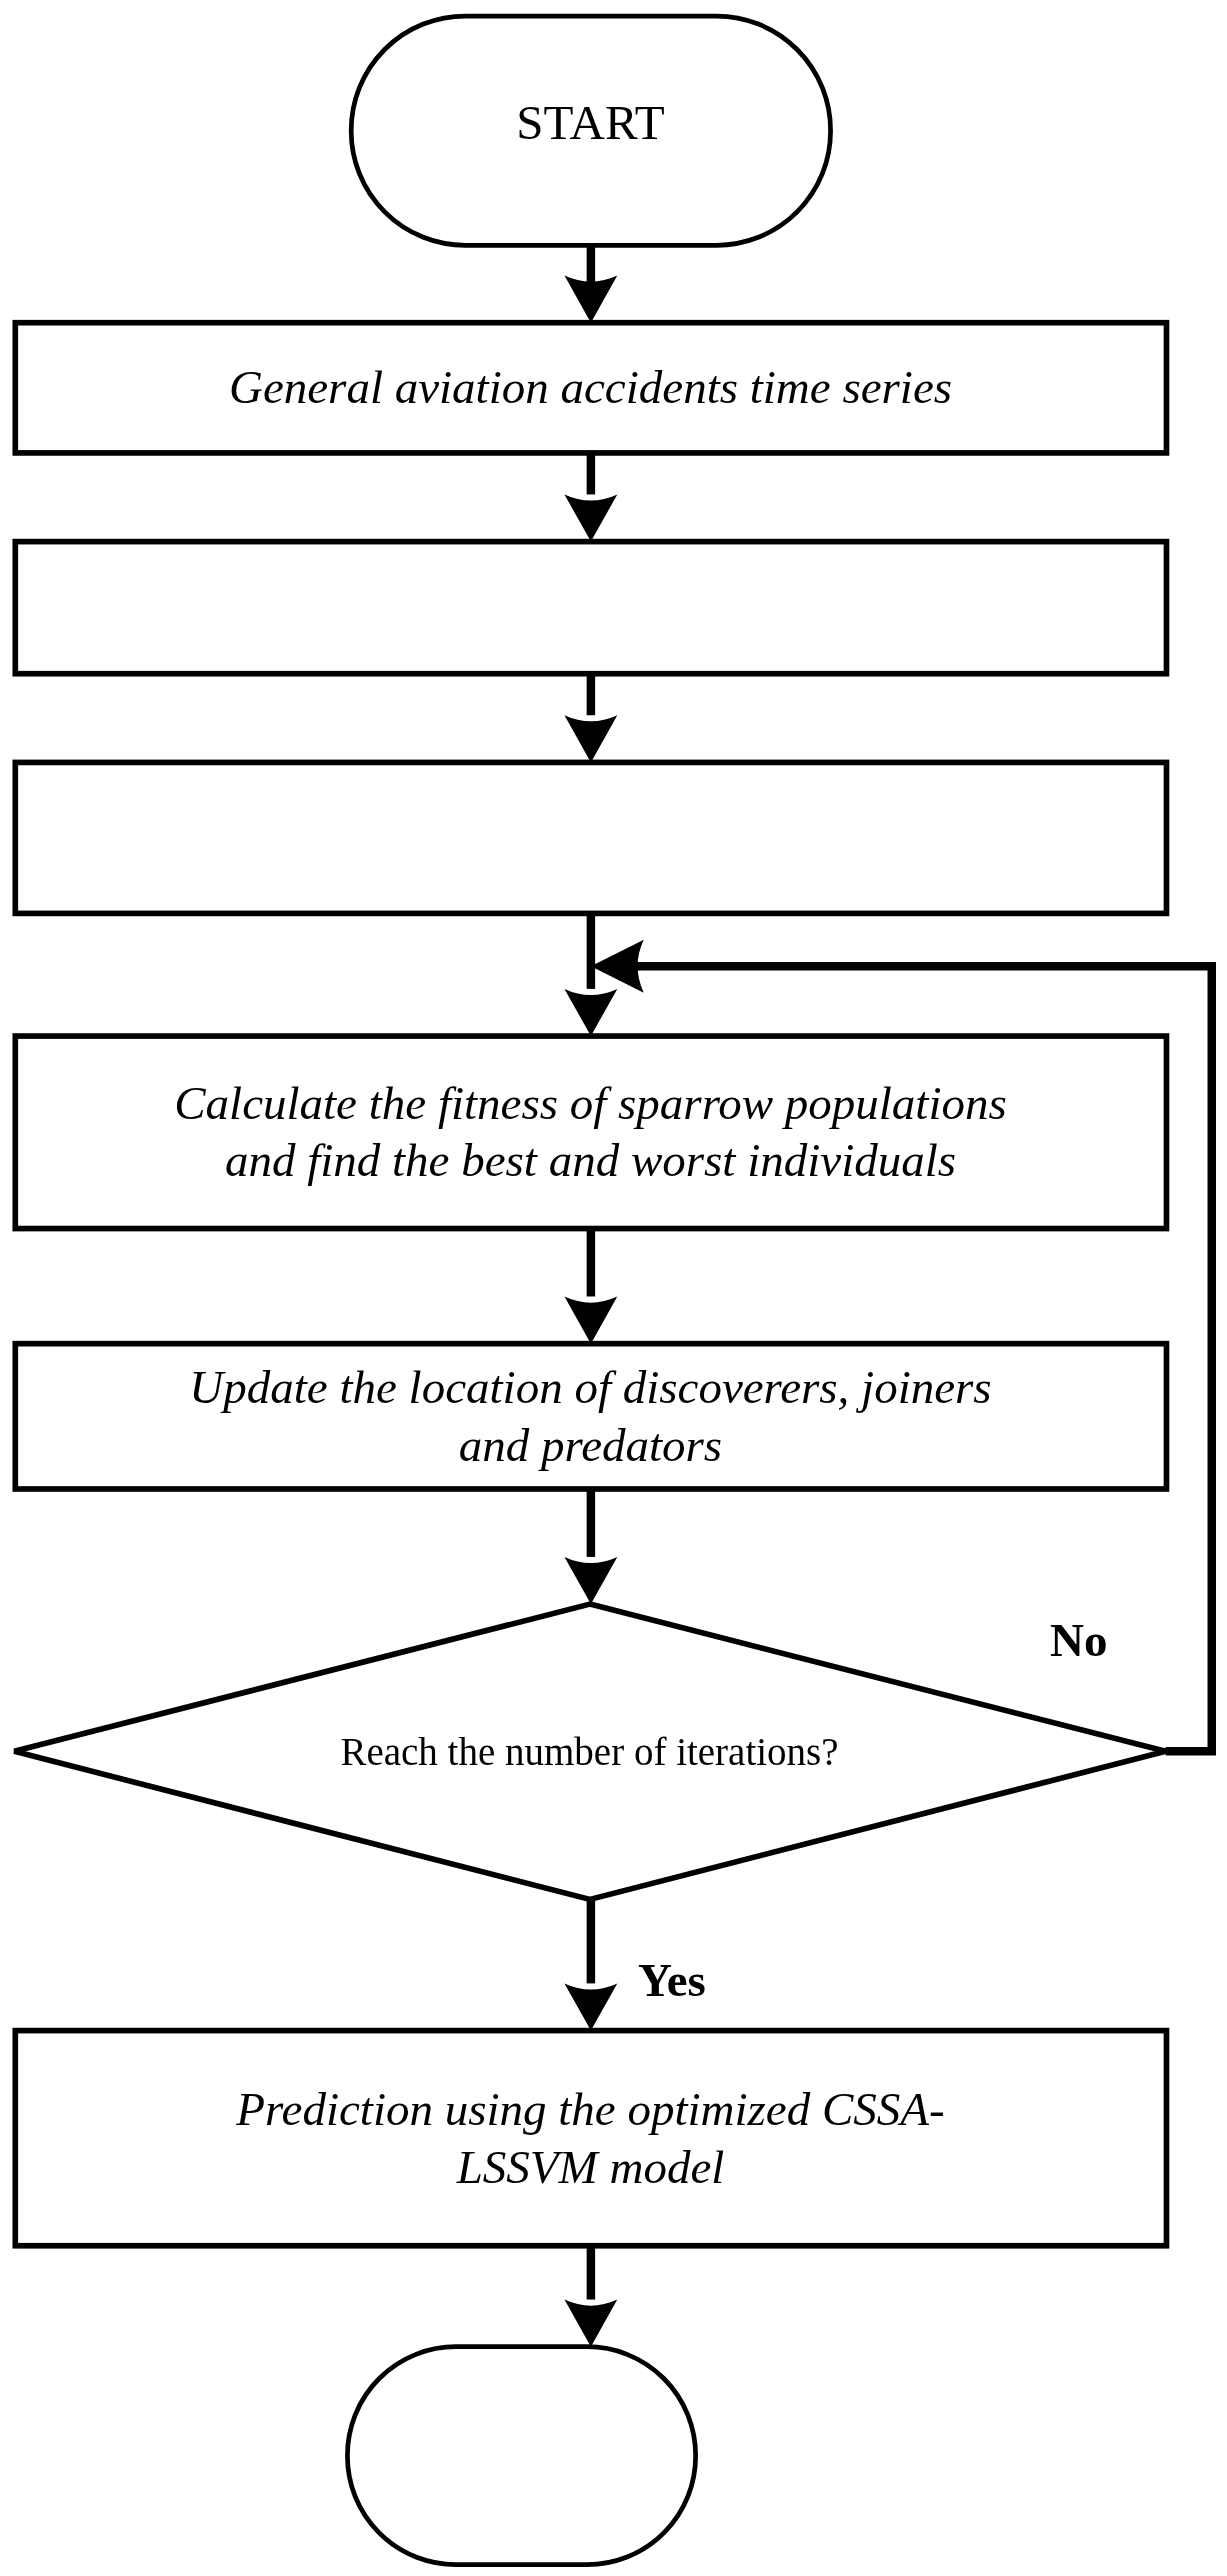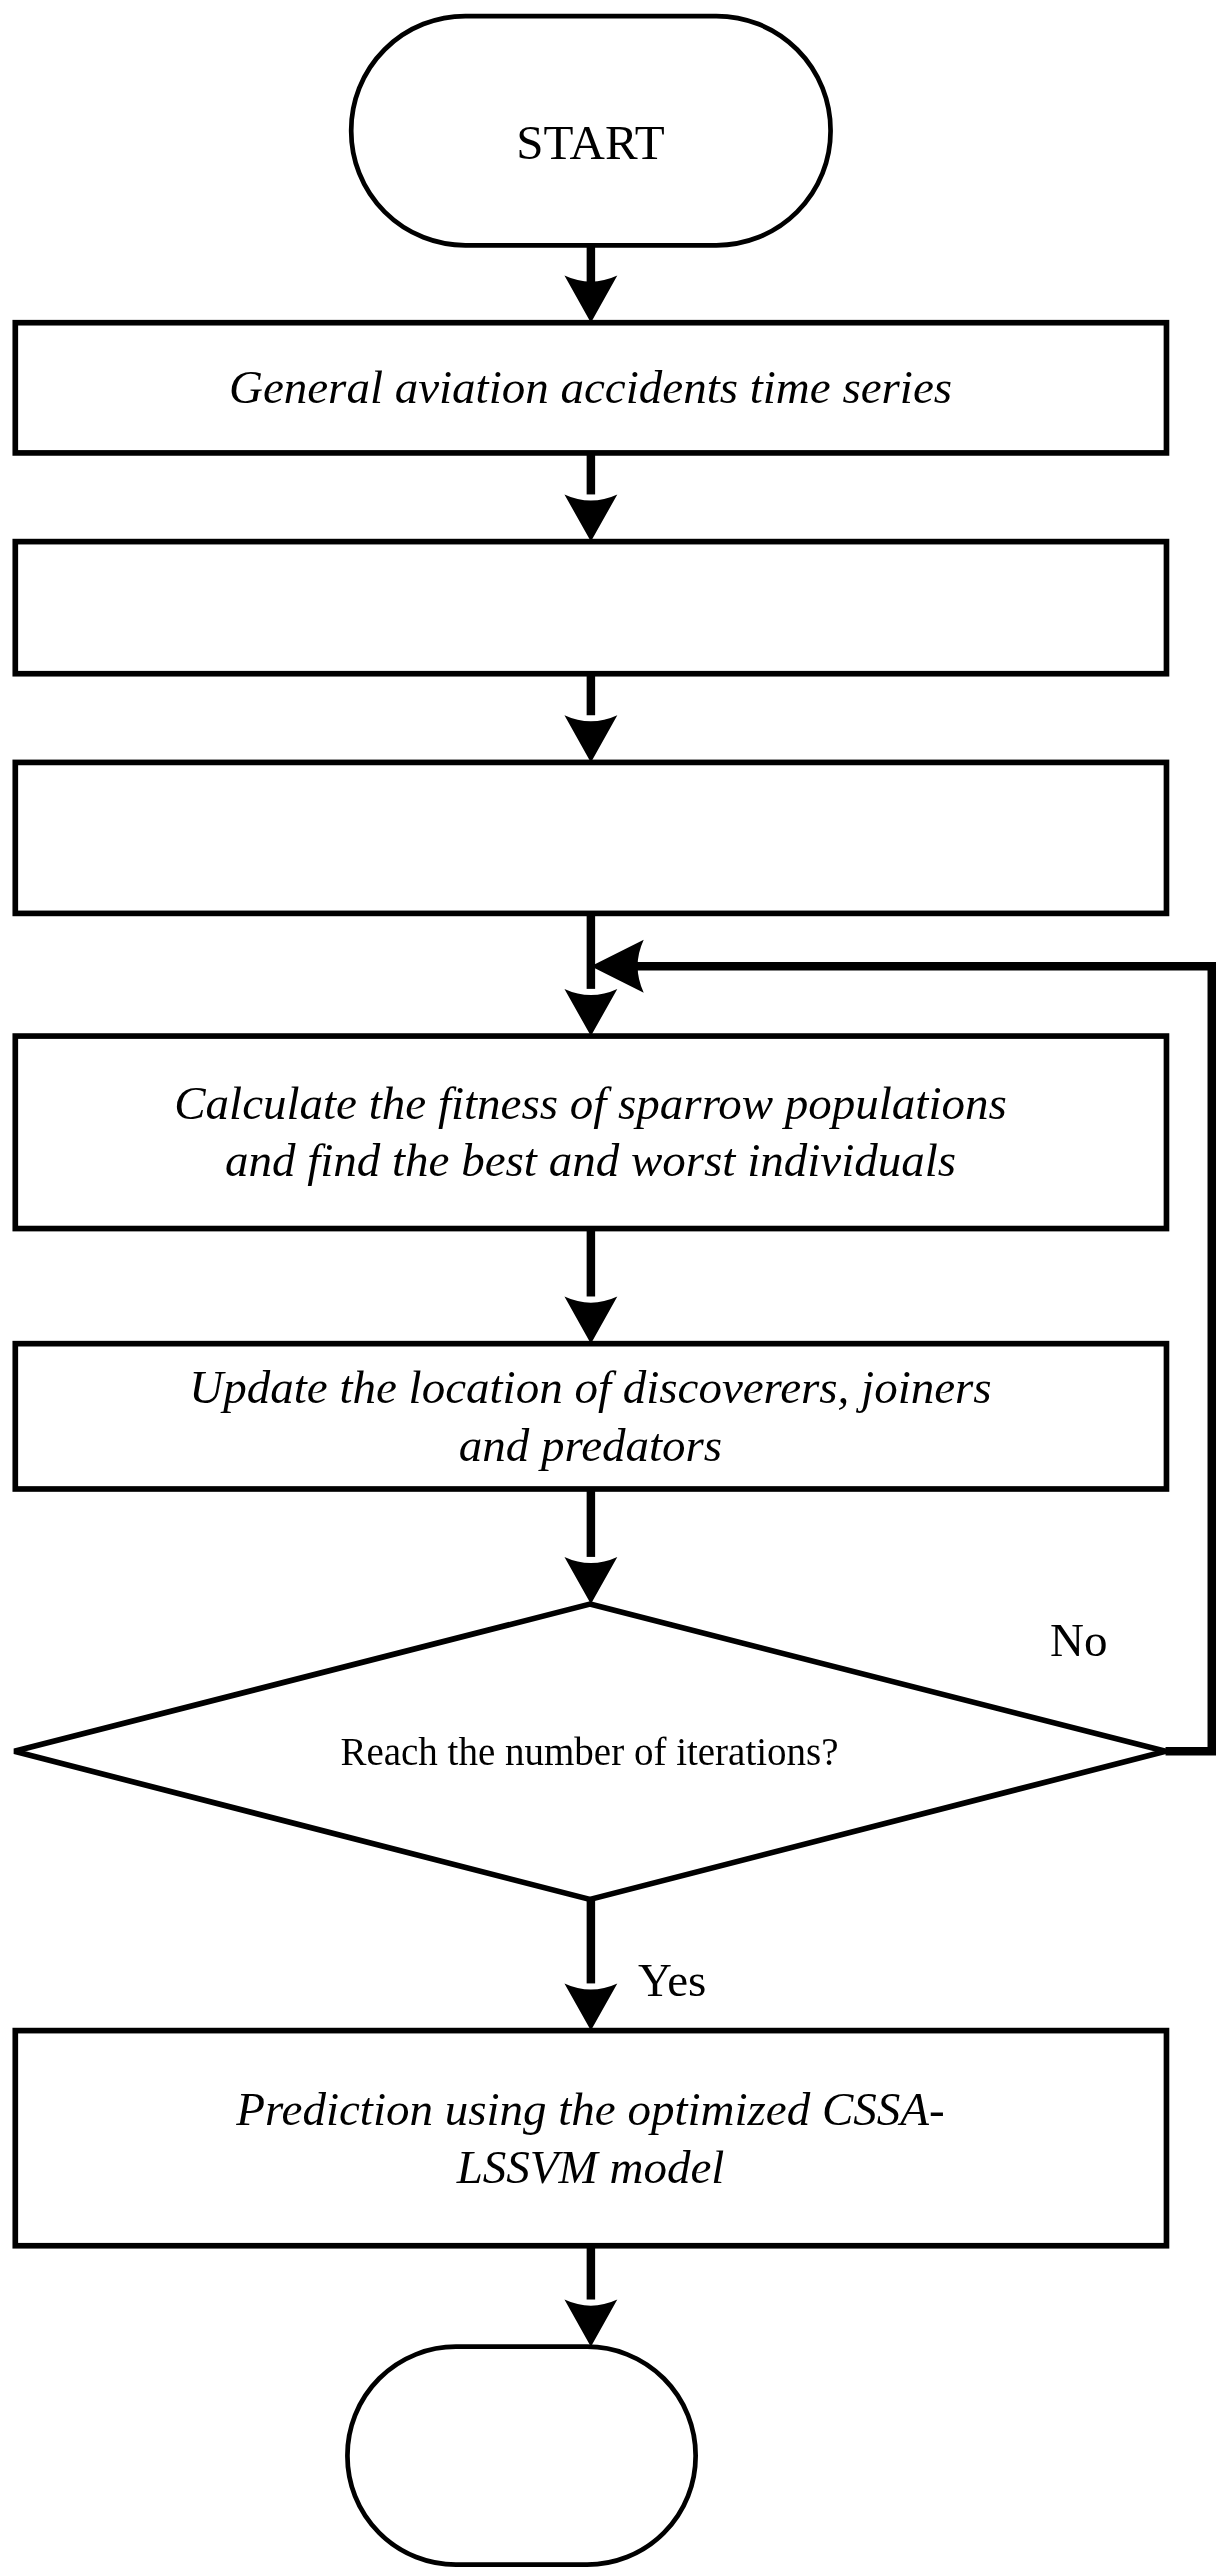--- a/index.html
+++ b/index.html
@@ -43,20 +43,21 @@
     font-style: italic;
   }
   .decision-label {
     font-size: 39px;
   }
   .edge-label {
     position: absolute;
     color: #000000;
     font-size: 47px;
     line-height: 1;
+    font-weight: bold;
   }
 </style>
 </head>
 <body>
 
 <div id="canvas">
 
   <svg id="flow-svg" viewBox="0 0 1301 2730" xmlns="http://www.w3.org/2000/svg">
 
     <rect x="372" y="17" width="508" height="243" rx="121" ry="121" fill="#ffffff" stroke="#000000" stroke-width="5"></rect>
@@ -117,21 +118,21 @@
       <path d="M 598,2102 Q 626,2115 654,2102 L 626,2152 Z" fill="#000000"></path>
     </g>
 
     <g>
       <line x1="626" y1="2380" x2="626" y2="2437" stroke="#000000" stroke-width="9"></line>
       <path d="M 598,2437 Q 626,2450 654,2437 L 626,2487 Z" fill="#000000"></path>
     </g>
 
   </svg>
 
-  <div class="node-label terminal-label" style="left:351px; top:28px; width:479px; height:229px;">START</div>
+  <div class="node-label terminal-label" style="left:351px; top:8px; width:479px; height:229px;">START</div>
 
   <div class="node-label process-label" style="left:15px; top:323px; width:1151px; height:130px;">General aviation accidents time series</div>
 
 
 
   <div class="node-label process-label" style="left:15px; top:1036px; width:1151px; height:192px;">Calculate the fitness of sparrow populations
 and find the best and worst individuals</div>
 
   <div class="node-label process-label" style="left:15px; top:1344px; width:1151px; height:145px;">Update the location of discoverers, joiners
 and predators</div>

